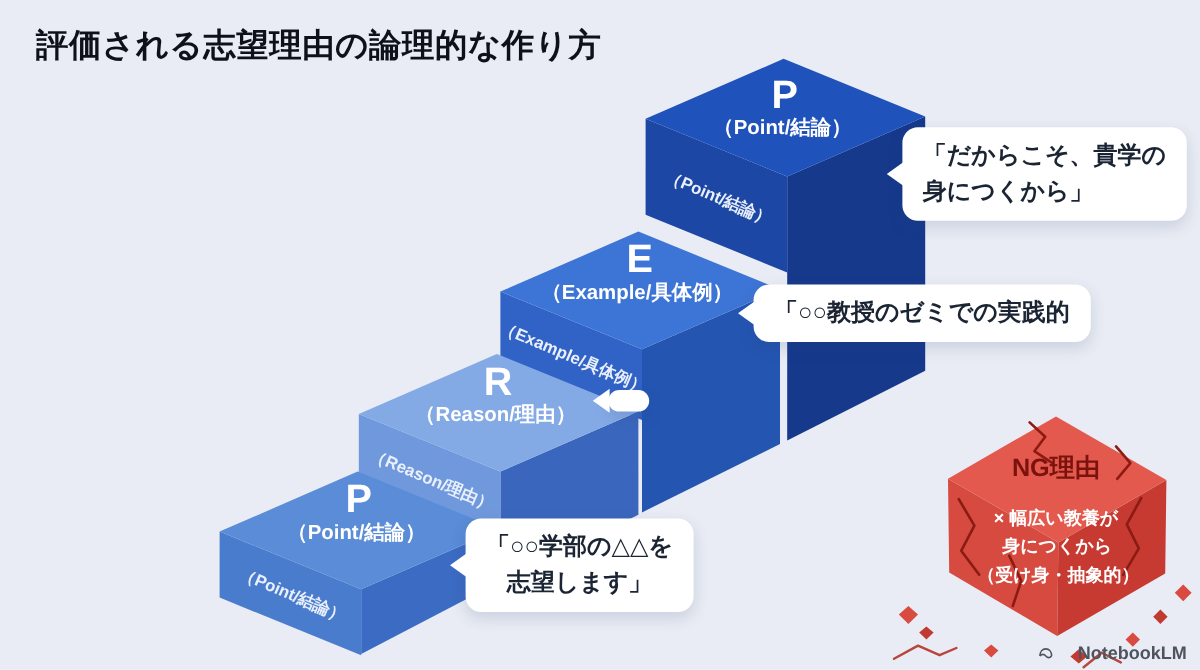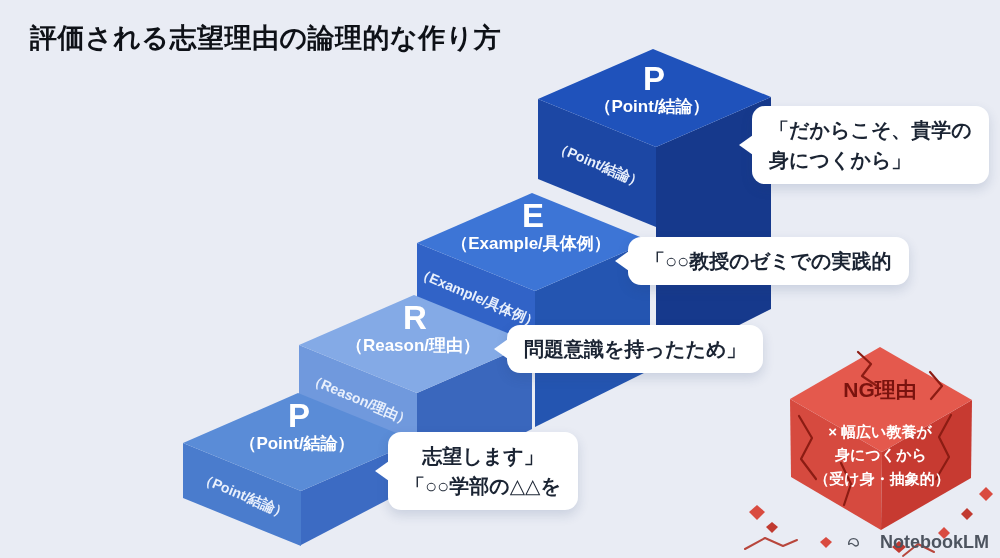--- a/index.html
+++ b/index.html
@@ -26,21 +26,21 @@
     line-height:1.5;white-space:nowrap;
     box-shadow:0 5px 12px rgba(40,60,110,.16);
   }
   .callout::before{
     content:"";position:absolute;left:-13px;top:50%;margin-top:-10px;
     border:10px solid transparent;border-right:14px solid #ffffff;border-left:0;
   }
   .callout.center{text-align:center;}
   .brand{
     position:absolute;right:11px;bottom:5px;display:flex;align-items:center;gap:20px;
-    color:#4d545f;font-size:18px;font-weight:700;
+    color:#4d545f;font-size:15px;font-weight:700;
   }
   .brand svg{display:block;}
 </style>
 </head>
 <body>
 
 <div class="stage">
 
   <h1 class="title">評価される志望理由の論理的な作り方</h1>
 
@@ -104,26 +104,25 @@
       <path class="gcrack" d="M903,556 L918,544 L934,552"></path>
 
       <text class="ng-title" x="880" y="397">NG理由</text>
       <text class="ng-line" x="880" y="437">× 幅広い教養が</text>
       <text class="ng-line" x="881" y="460">身につくから</text>
       <text class="ng-line" x="882" y="484">（受け身・抽象的）</text>
     </g>
   </svg>
 
   <div class="callout center" style="left:388px;top:432px;">
+    <div>「○○学部の△△を</div>
     <div>志望します」</div>
-    <div>「○○学部の△△を</div>
   </div>
 
   <div class="callout" style="left:507px;top:325px;">
-    <div>問題意識を持ったため」</div>
   </div>
 
   <div class="callout" style="left:628px;top:221px;margin-top:16px;">
     <div>「○○教授のゼミでの実践的</div>
   </div>
 
   <div class="callout" style="left:752px;top:106px;">
     <div>「だからこそ、貴学の</div>
     <div>身につくから」</div>
   </div>

